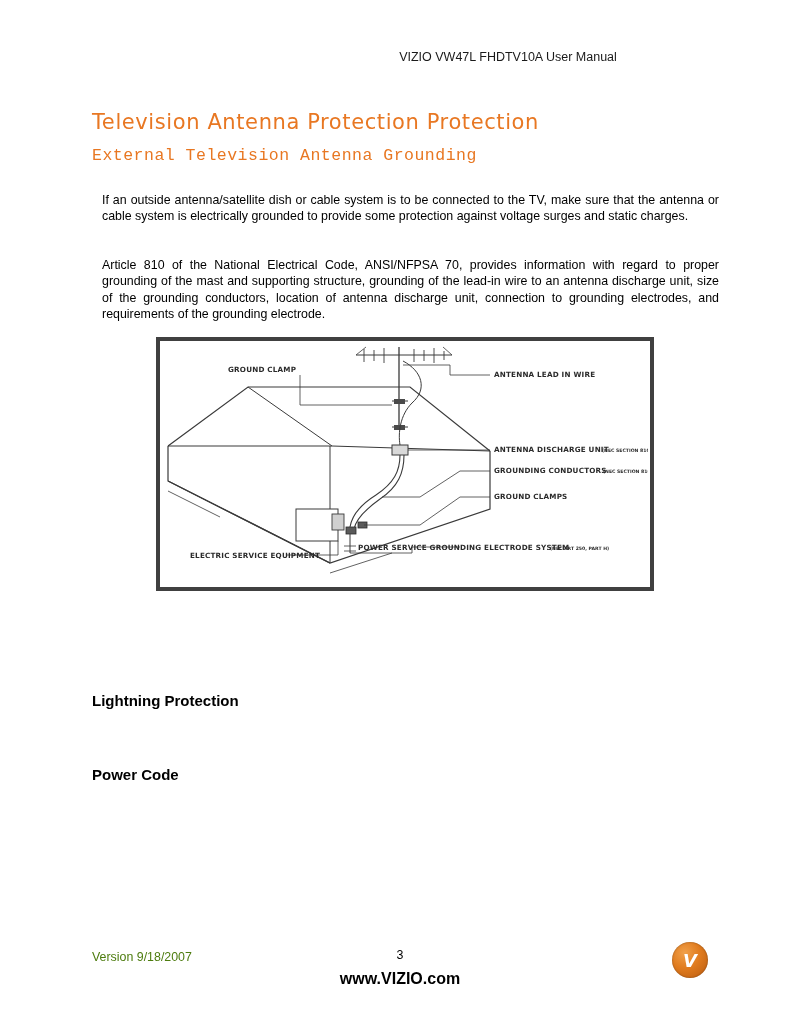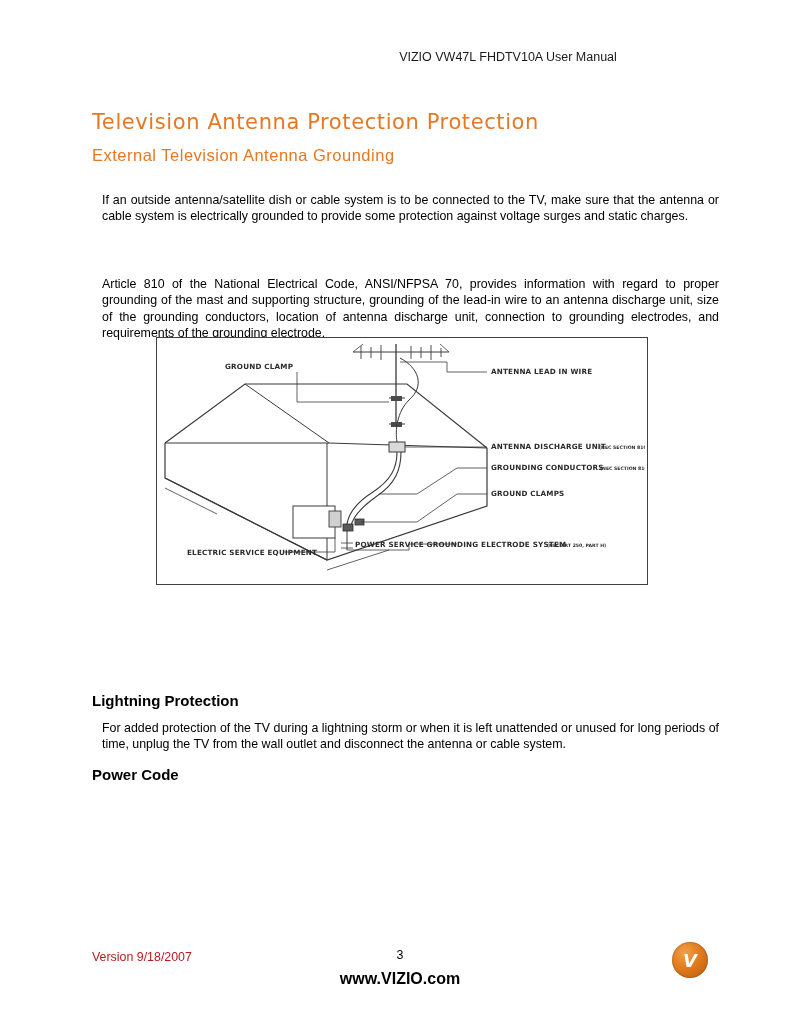--- a/index.html
+++ b/index.html
@@ -48,67 +48,67 @@
   }
   h2.subtitle {
     position: absolute;
     left: 92px;
     top: 146px;
     margin: 0;
     font-size: 16.5px;
     font-weight: normal;
     letter-spacing: 0.5px;
     color: #E87722;
-    font-family: Liberation Sans, sans-serif;
+    font-family: Liberation Mono, monospace;
   }
   p.body-text {
     position: absolute;
     left: 92px;
     width: 617px;
     margin: 10px;
     font-size: 12.4px;
     line-height: 16.4px;
     text-align: justify;
     color: #000;
   }
   #para1 { top: 182px; }
-  #para2 { top: 266px; }
+  #para2 { top: 247px; }
   .section-head {
     position: absolute;
     left: 92px;
     margin: 0;
     font-size: 15px;
     font-weight: bold;
     color: #000;
   }
   #lightning-head { top: 692px; }
   #power-head { top: 766px; }
   #para3 { top: 710px; }
   #para4 { top: 784px; }
 
   
   .figure {
     position: absolute;
     left: 156px;
     top: 337px;
     width: 490px;
     height: 246px;
-    border: 1px solid #404040;
+    border: 4px solid #404040;
     background: #fff;
     text-align: center;
   }
   .figure svg { display: block; }
 
   
   .footer-version {
     position: absolute;
     left: 92px;
     top: 950px;
     font-size: 12.4px;
-    color: #b91c1c;
+    color: #4d7c0f;
   }
   .footer-pagenum {
     position: absolute;
     left: 0;
     top: 948px;
     width: 800px;
     text-align: center;
     font-size: 12.4px;
     color: #000;
   }
@@ -248,21 +248,20 @@
       <text class="flabel" x="334" y="132">GROUNDING CONDUCTORS</text>
       <text class="fsublabel" x="443" y="132">(NEC SECTION 810-21)</text>
       <text class="flabel" x="334" y="158">GROUND CLAMPS</text>
       <text class="flabel" x="30" y="217">ELECTRIC SERVICE EQUIPMENT</text>
       <text class="flabel" x="198" y="209">POWER SERVICE GROUNDING ELECTRODE SYSTEM</text>
       <text class="fsublabel" x="390" y="209">(NEC ART 250, PART H)</text>
     </svg>
   </div>
 
   <div class="section-head" id="lightning-head">Lightning Protection</div>
-  <p class="body-text" id="para3">For added protection of the TV during a lightning storm or when it is left unattended or unused for long periods of time, unplug the TV from the wall outlet and disconnect the antenna or cable system.</p>
 
   <div class="section-head" id="power-head">Power Code</div>
 
   <div class="footer-version">Version 9/18/2007</div>
   <div class="footer-pagenum">
     <span>3</span>
   </div>
   <div class="footer-site">www.VIZIO.com</div>
   <div class="footer-logo">
     <div class="v">V</div>

